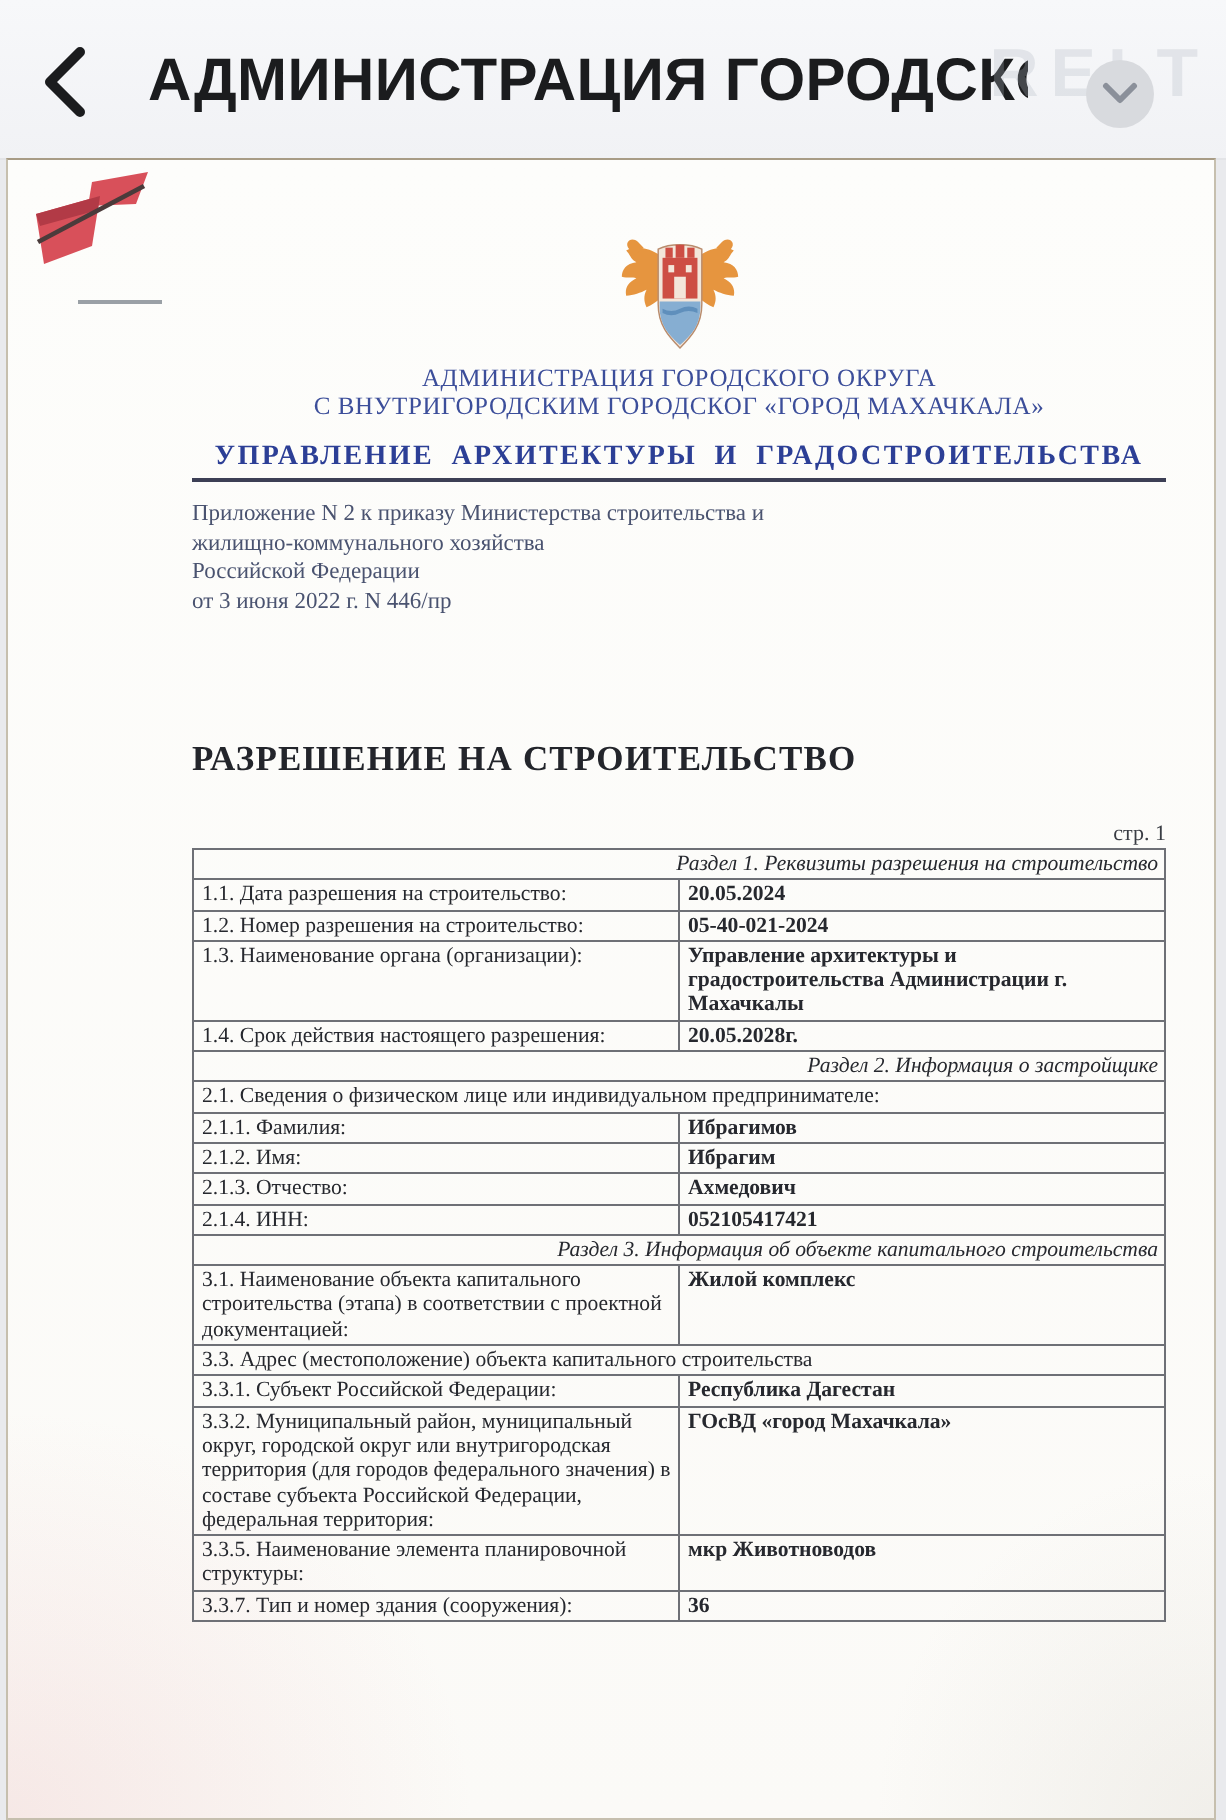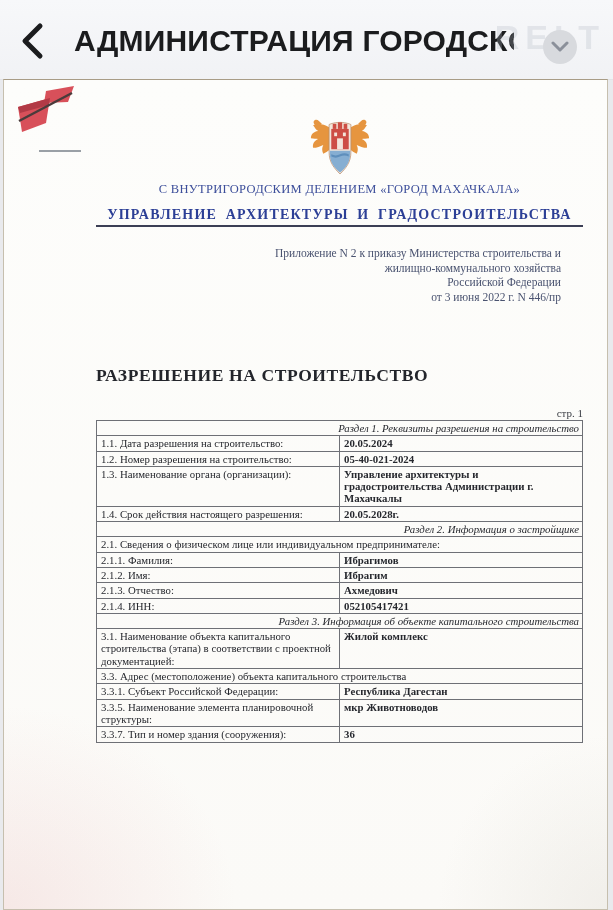--- a/index.html
+++ b/index.html
@@ -46,21 +46,21 @@
   }
   .corner-ribbon{position:absolute;left:12px;top:5px;}
   .corner-line{position:absolute;left:35px;top:70px;width:42px;height:2px;background:#9aa0a6;}
   .content{position:absolute;left:92px;top:0;width:487px;}
   .emblem-wrap{margin:38px auto 0 auto;width:74px;height:64px;text-align:center;}
   .org-lines{margin-top:0px;text-align:center;color:#3c4e9a;font-size:12.5px;line-height:14px;letter-spacing:0.3px;}
   .dept-line{margin-top:11px;text-align:center;color:#2c3f96;font-weight:700;font-size:14px;letter-spacing:1.2px;word-spacing:4px;white-space:nowrap;}
   .addr-line{margin-top:3px;text-align:center;color:#323b66;font-size:11.5px;white-space:nowrap;}
   .addr-line .email{color:#3b62c4;text-decoration:underline;margin:0 5px;}
   .head-rule{margin-top:2px;height:2px;background:#3c3f55;width:100%;}
-  .annex{margin-top:19px;text-align:right;padding-right:22px;color:#4a5370;font-size:11.5px;line-height:14.5px;}
+  .annex{margin-top:9px;text-align:left;padding-right:22px;color:#4a5370;font-size:11.5px;line-height:14.5px;}
   .doc-title{margin-top:61px;font-weight:700;font-size:17.5px;color:#23252b;letter-spacing:0.6px;}
   .page-label{margin-top:21px;text-align:right;font-size:11px;color:#3a3d44;padding-right:0px;}
   
   table.permit{border-collapse:collapse;width:487px;margin-top:1px;table-layout:fixed;}
   table.permit td{
     border:1px solid #6e7076;
     font-size:10.8px;line-height:1.14;color:#26282e;
     padding:1px 3px 1px 4px;vertical-align:top;
     word-wrap:break-word;
   }
@@ -125,21 +125,22 @@
         <rect x="46" y="28" width="8" height="15" fill="#f3e6da"></rect>
         <rect x="42" y="20" width="4" height="5" fill="#f3e6da"></rect>
         <rect x="54" y="20" width="4" height="5" fill="#f3e6da"></rect>
 
         <path d="M36 45 l28 0 l0 4 c0 12 -6 19 -14 26 c-8 -7 -14 -14 -14 -26 Z" fill="#86aed2"></path>
         <path d="M38 50 q6 3 12 0 q6 -3 12 0 l0 3 q-6 -3 -12 0 q-6 3 -12 0 Z" fill="#5f8fbc"></path>
       </svg>
     </div>
 
     <div class="org-lines">
-      <div>С ВНУТРИГОРОДСКИМ ДЕЛЕНИЕМ «ГОРОД МАХАЧКАЛА»</div>
+      <div>АДМИНИСТРАЦИЯ ГОРОДСКОГО ОКРУГА</div>
+      <div>С ВНУТРИГОРОДСКИМ ГОРОДСКОГ «ГОРОД МАХАЧКАЛА»</div>
     </div>
     <div class="dept-line">УПРАВЛЕНИЕ АРХИТЕКТУРЫ И ГРАДОСТРОИТЕЛЬСТВА</div>
     <div class="head-rule"></div>
 
     <div class="annex">
       <div>Приложение N 2 к приказу Министерства строительства и</div>
       <div>жилищно-коммунального хозяйства</div>
       <div>Российской Федерации</div>
       <div>от 3 июня 2022 г. N 446/пр</div>
     </div>
@@ -198,20 +199,24 @@
             <td class="value">Жилой комплекс</td>
           </tr>
           <tr>
             <td colspan="2" class="fullrow">3.3. Адрес (местоположение) объекта капитального строительства</td>
           </tr>
           <tr>
             <td class="label">3.3.1. Субъект Российской Федерации:</td>
             <td class="value">Республика Дагестан</td>
           </tr>
           <tr>
+            <td class="label">3.3.2. Муниципальный район, муниципальный округ, городской округ или внутригородская территория (для городов федерального значения) в составе субъекта Российской Федерации, федеральная территория:</td>
+            <td class="value">ГОсВД «город Махачкала»</td>
+          </tr>
+          <tr>
             <td class="label">3.3.5. Наименование элемента планировочной структуры:</td>
             <td class="value">мкр Животноводов</td>
           </tr>
           <tr>
             <td class="label">3.3.7. Тип и номер здания (сооружения):</td>
             <td class="value">36</td>
           </tr>
         </tbody>
     </table>
 

